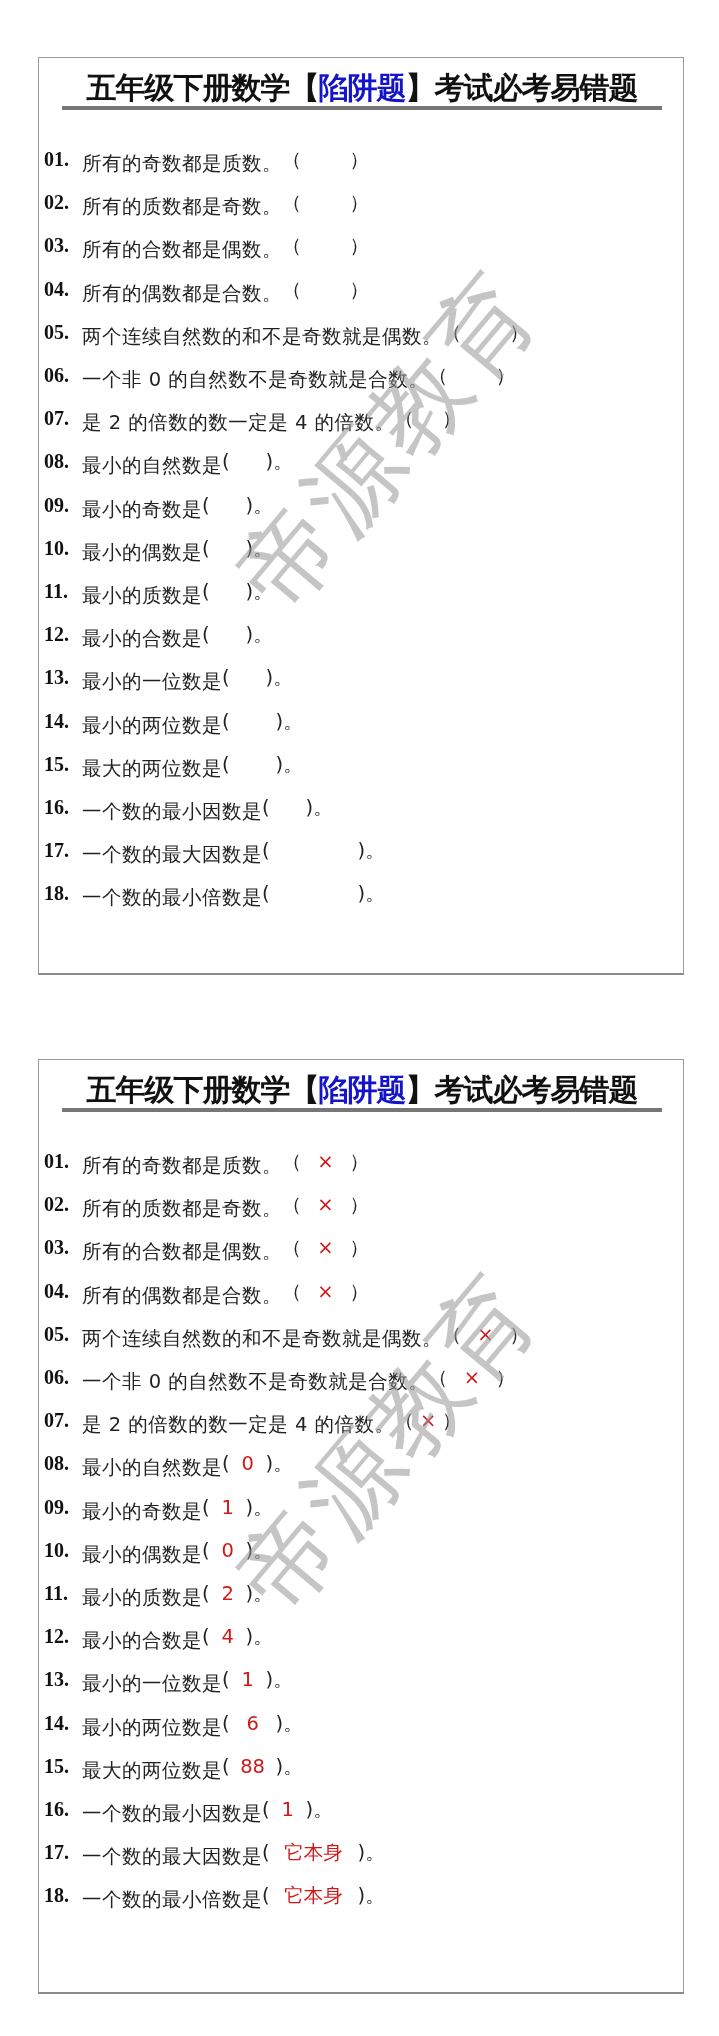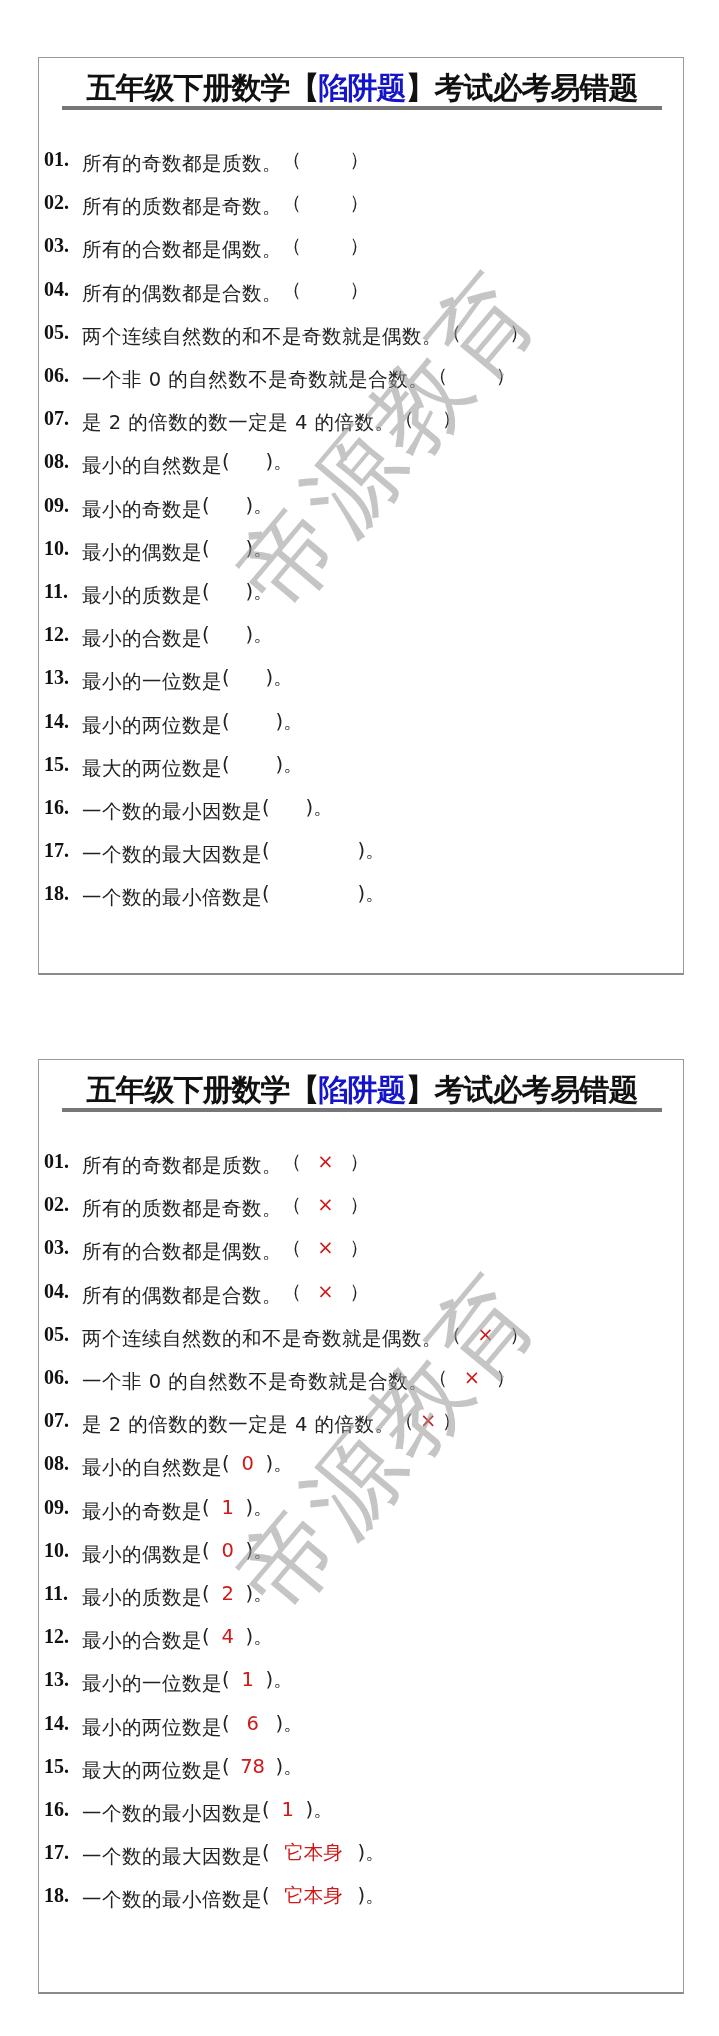--- a/index.html
+++ b/index.html
@@ -297,21 +297,21 @@
         <span class="text">最小的两位数是</span>
         <span class="paren">(</span>
         <span class="blank" style="width:46px">6</span>
         <span class="paren">)</span>
         <span class="suffix">。</span>
       </div>
       <div class="q">
         <span class="num">15.</span>
         <span class="text">最大的两位数是</span>
         <span class="paren">(</span>
-        <span class="blank" style="width:46px">78</span>
+        <span class="blank" style="width:46px">88</span>
         <span class="paren">)</span>
         <span class="suffix">。</span>
       </div>
       <div class="q">
         <span class="num">16.</span>
         <span class="text">一个数的最小因数是</span>
         <span class="paren">(</span>
         <span class="blank" style="width:36px">1</span>
         <span class="paren">)</span>
         <span class="suffix">。</span>

